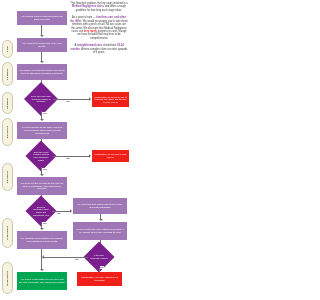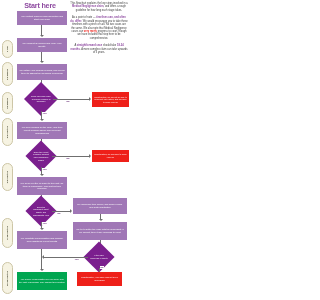--- a/index.html
+++ b/index.html
@@ -111,21 +111,20 @@
     margin-bottom: 4px;
   }
   .hl-purple { color: #8e4aa0; font-weight: bold; }
   .hl-red { color: #ee2019; font-weight: bold; }
 </style>
 </head>
 <body>
 
 <div id="page">
 
-  <div class="title">Start here</div>
 
   <div class="pill" style="top:40px;height:18px;">
     <span>1 day</span>
   </div>
   <div class="pill" style="top:62px;height:24px;">
     <span>1-2 weeks</span>
   </div>
   <div class="pill" style="top:92px;height:22px;">
     <span>4-8 weeks</span>
   </div>

